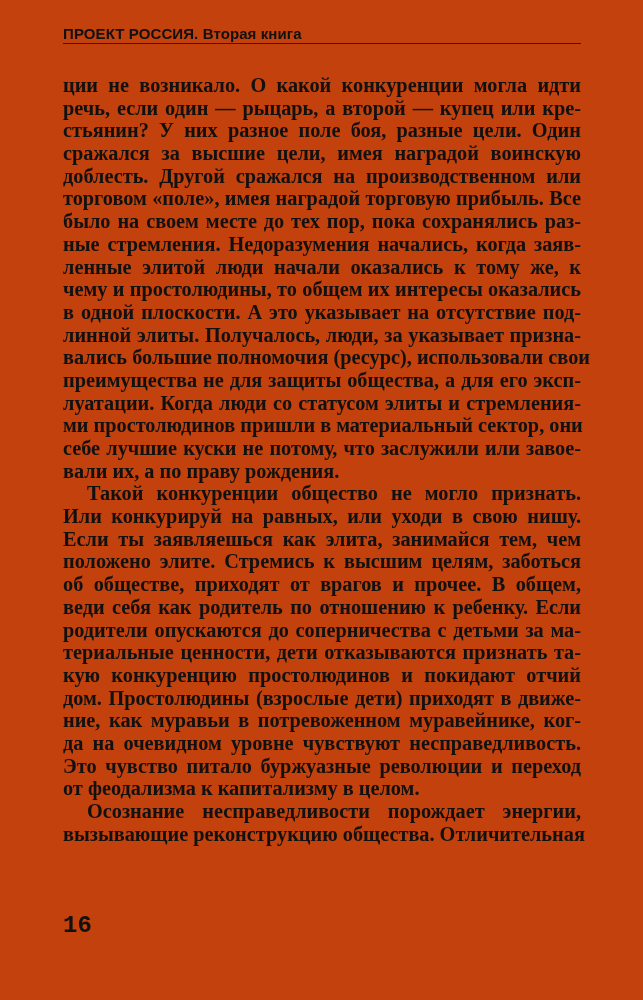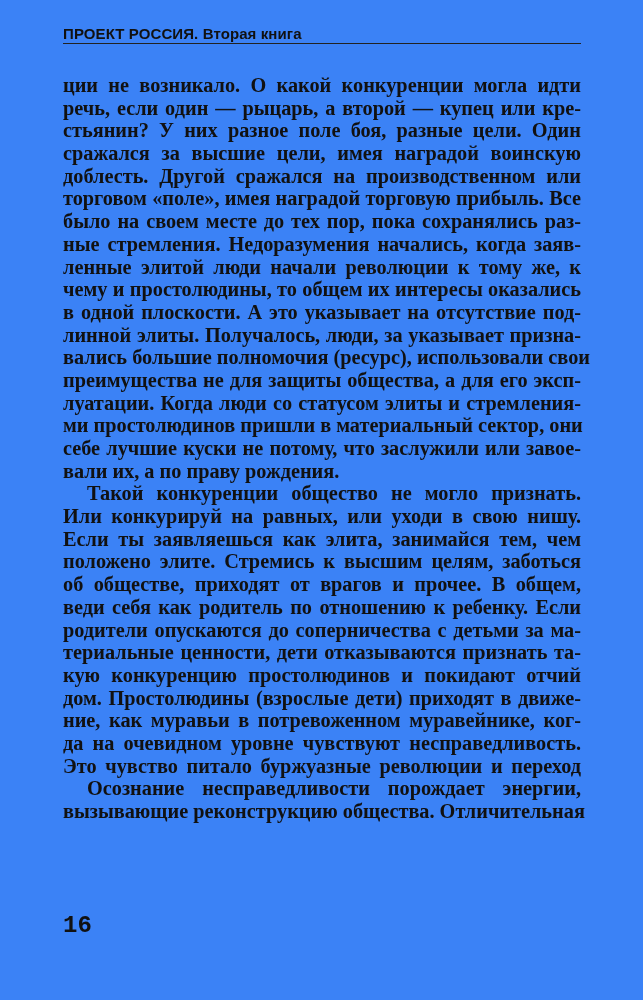--- a/index.html
+++ b/index.html
@@ -1,17 +1,17 @@
 <!DOCTYPE html>
 <html><head>
 <meta charset="utf-8">
 <style>
   html, body { margin: 0; padding: 0; background: #ffffff; }
   body { width: 643px; height: 1000px; position: relative; overflow: hidden; }
-  .page { position: absolute; left: 0; top: 0; width: 643px; height: 1000px; background: #3b82f6; }
+  .page { position: absolute; left: 0; top: 0; width: 643px; height: 1000px; background: #c2410c; }
   .running-head {
     position: absolute; left: 63px; top: 26px; width: 518px;
     font-family: "Liberation Sans", sans-serif; font-weight: bold;
     font-size: 15px; letter-spacing: 0.1px; color: #111;
     border-bottom: 1.5px solid #222; padding-bottom: 1px; line-height: 16px;
     white-space: nowrap;
   }
   .body-text {
     position: absolute; left: 63px; top: 74px; width: 518px;
     font-family: "Liberation Serif", serif; font-size: 20.3px;
@@ -32,21 +32,21 @@
   <div class="running-head">ПРОЕКТ РОССИЯ. Вторая книга</div>
   <div class="body-text" id="body-text">
       <span class="line">ции не возникало. О какой конкуренции могла идти</span>
       <span class="line">речь, если один — рыцарь, а второй — купец или кре-</span>
       <span class="line">стьянин? У них разное поле боя, разные цели. Один</span>
       <span class="line">сражался за высшие цели, имея наградой воинскую</span>
       <span class="line">доблесть. Другой сражался на производственном или</span>
       <span class="line">торговом «поле», имея наградой торговую прибыль. Все</span>
       <span class="line">было на своем месте до тех пор, пока сохранялись раз-</span>
       <span class="line">ные стремления. Недоразумения начались, когда заяв-</span>
-      <span class="line">ленные элитой люди начали революции к тому же, к</span>
+      <span class="line">ленные элитой люди начали оказались к тому же, к</span>
       <span class="line">чему и простолюдины, то общем их интересы оказались</span>
       <span class="line">в одной плоскости. А это указывает на отсутствие под-</span>
       <span class="line">линной элиты. Получалось, люди, за указывает призна-</span>
       <span class="line">вались большие полномочия (ресурс), использовали свои</span>
       <span class="line">преимущества не для защиты общества, а для его эксп-</span>
       <span class="line">луатации. Когда люди со статусом элиты и стремления-</span>
       <span class="line">ми простолюдинов пришли в материальный сектор, они</span>
       <span class="line">себе лучшие куски не потому, что заслужили или завое-</span>
       <span class="line last">вали их, а по праву рождения.</span>
       <span class="line indent">Такой конкуренции общество не могло признать.</span>
@@ -55,17 +55,18 @@
       <span class="line">положено элите. Стремись к высшим целям, заботься</span>
       <span class="line">об обществе, приходят от врагов и прочее. В общем,</span>
       <span class="line">веди себя как родитель по отношению к ребенку. Если</span>
       <span class="line">родители опускаются до соперничества с детьми за ма-</span>
       <span class="line">териальные ценности, дети отказываются признать та-</span>
       <span class="line">кую конкуренцию простолюдинов и покидают отчий</span>
       <span class="line">дом. Простолюдины (взрослые дети) приходят в движе-</span>
       <span class="line">ние, как муравьи в потревоженном муравейнике, ког-</span>
       <span class="line">да на очевидном уровне чувствуют несправедливость.</span>
       <span class="line">Это чувство питало буржуазные революции и переход</span>
+      <span class="line last">от феодализма к капитализму в целом.</span>
       <span class="line indent">Осознание несправедливости порождает энергии,</span>
       <span class="line">вызывающие реконструкцию общества. Отличительная</span>
     </div>
   <div class="folio">16</div>
 </div>
 
 </body></html>

